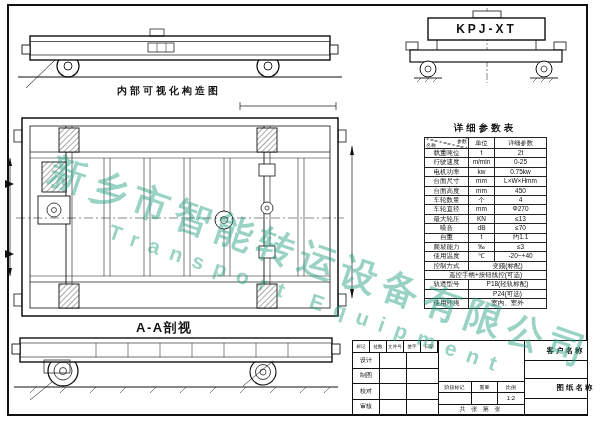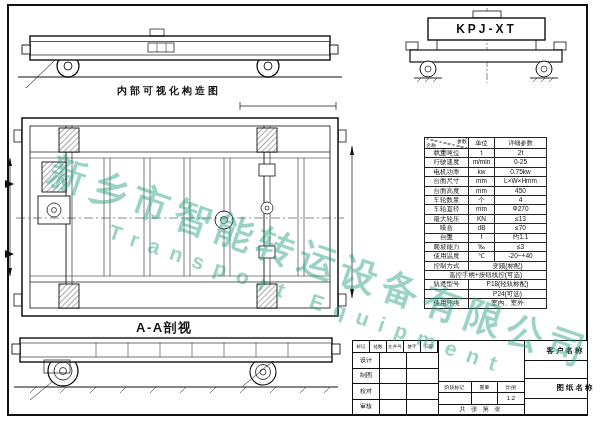--- a/index.html
+++ b/index.html
@@ -209,20 +209,21 @@
       <line x1="306" y1="387" x2="300" y2="393" stroke-width="0.5"></line>
       <line x1="330" y1="387" x2="324" y2="393" stroke-width="0.5"></line>
       <line x1="243" y1="386" x2="273" y2="361" stroke-width="0.6"></line>
       <line x1="52" y1="382" x2="30" y2="400" stroke-width="0.6"></line>
     </g>
   </svg>
 
   <div class="lbl" id="lbl-internal">内部可视化构造图</div>
   <div class="lbl" id="lbl-badge">KPJ-XT</div>
   <div class="lbl" id="lbl-section">A-A剖视</div>
+  <div class="lbl" id="lbl-param-title">详细参数表</div>
 
   <div id="param-table">
     <table>
       <colgroup>
           <col style="width:44px">
           <col style="width:26px">
           <col style="width:52px">
         </colgroup>
       <tbody>
           <tr>

